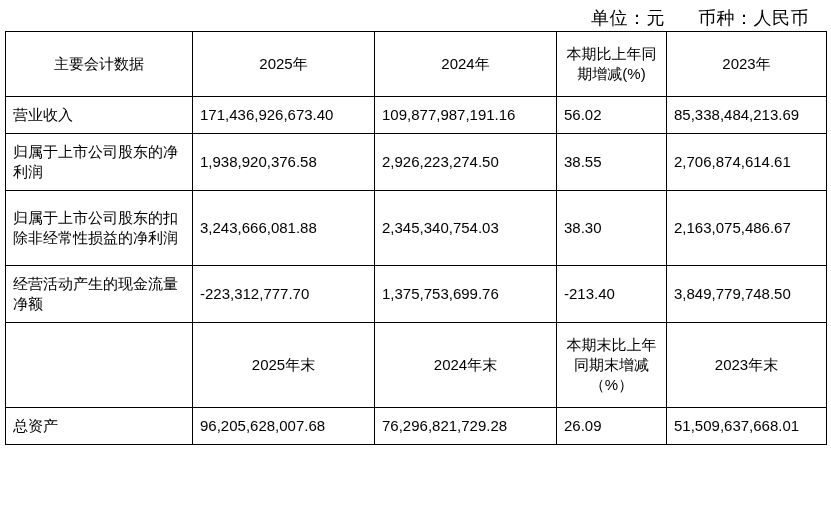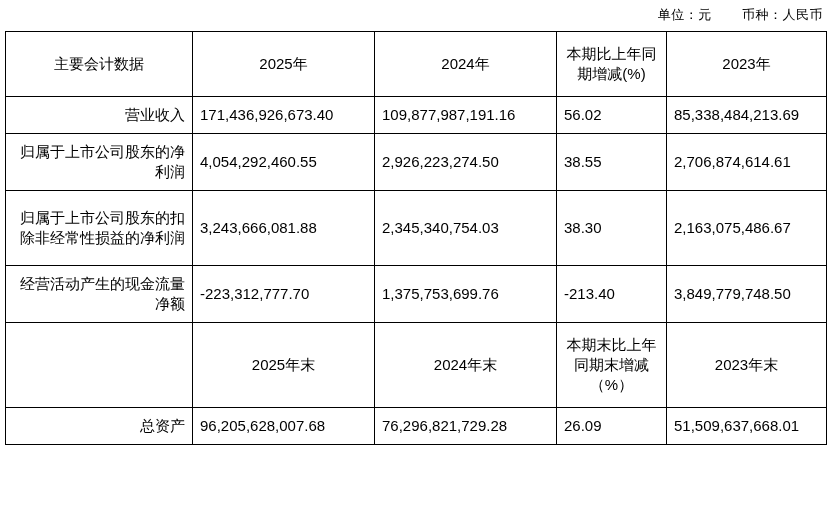--- a/index.html
+++ b/index.html
@@ -16,22 +16,22 @@
   }
   .page {
     position: relative;
     width: 831px;
     height: 516px;
     box-sizing: border-box;
   }
   .unit-line {
     position: absolute;
     top: 6px;
-    right: 8px;
-    font-size: 13px;
+    right: 22px;
+    font-size: 18px;
     letter-spacing: 0.5px;
     white-space: nowrap;
   }
   .unit-line .unit-gap {
     display: inline-block;
     width: 22px;
   }
   table.fin {
     position: absolute;
     top: 31px;
@@ -47,21 +47,21 @@
     vertical-align: middle;
     line-height: 1.32;
   }
   col.c0 { width: 187px; }
   col.c1 { width: 182px; }
   col.c2 { width: 182px; }
   col.c3 { width: 110px; }
   col.c4 { width: 160px; }
 
   .lbl {
-    text-align: right;
+    text-align: left;
     margin-left: 36px;
   }
   .num {
     padding-right: 9px;
   }
   .ctr {
     text-align: center;
   }
   .hdr-row td {
     height: 56px;
@@ -114,21 +114,21 @@
         <td class="lbl">营业收入</td>
         <td class="num">171,436,926,673.40</td>
         <td class="num">109,877,987,191.16</td>
         <td class="num">56.02</td>
         <td class="num">85,338,484,213.69</td>
       </tr>
 
 
       <tr class="r-tall">
         <td class="lbl">归属于上市公司股东的净利润</td>
-        <td class="num">4,054,292,460.55</td>
+        <td class="num">1,938,920,376.58</td>
         <td class="num">2,926,223,274.50</td>
         <td class="num">38.55</td>
         <td class="num">2,706,874,614.61</td>
       </tr>
 
       <tr class="r-tall3">
         <td class="lbl">归属于上市公司股东的扣除非经常性损益的净利润</td>
         <td class="num">3,243,666,081.88</td>
         <td class="num">2,345,340,754.03</td>
         <td class="num">38.30</td>

